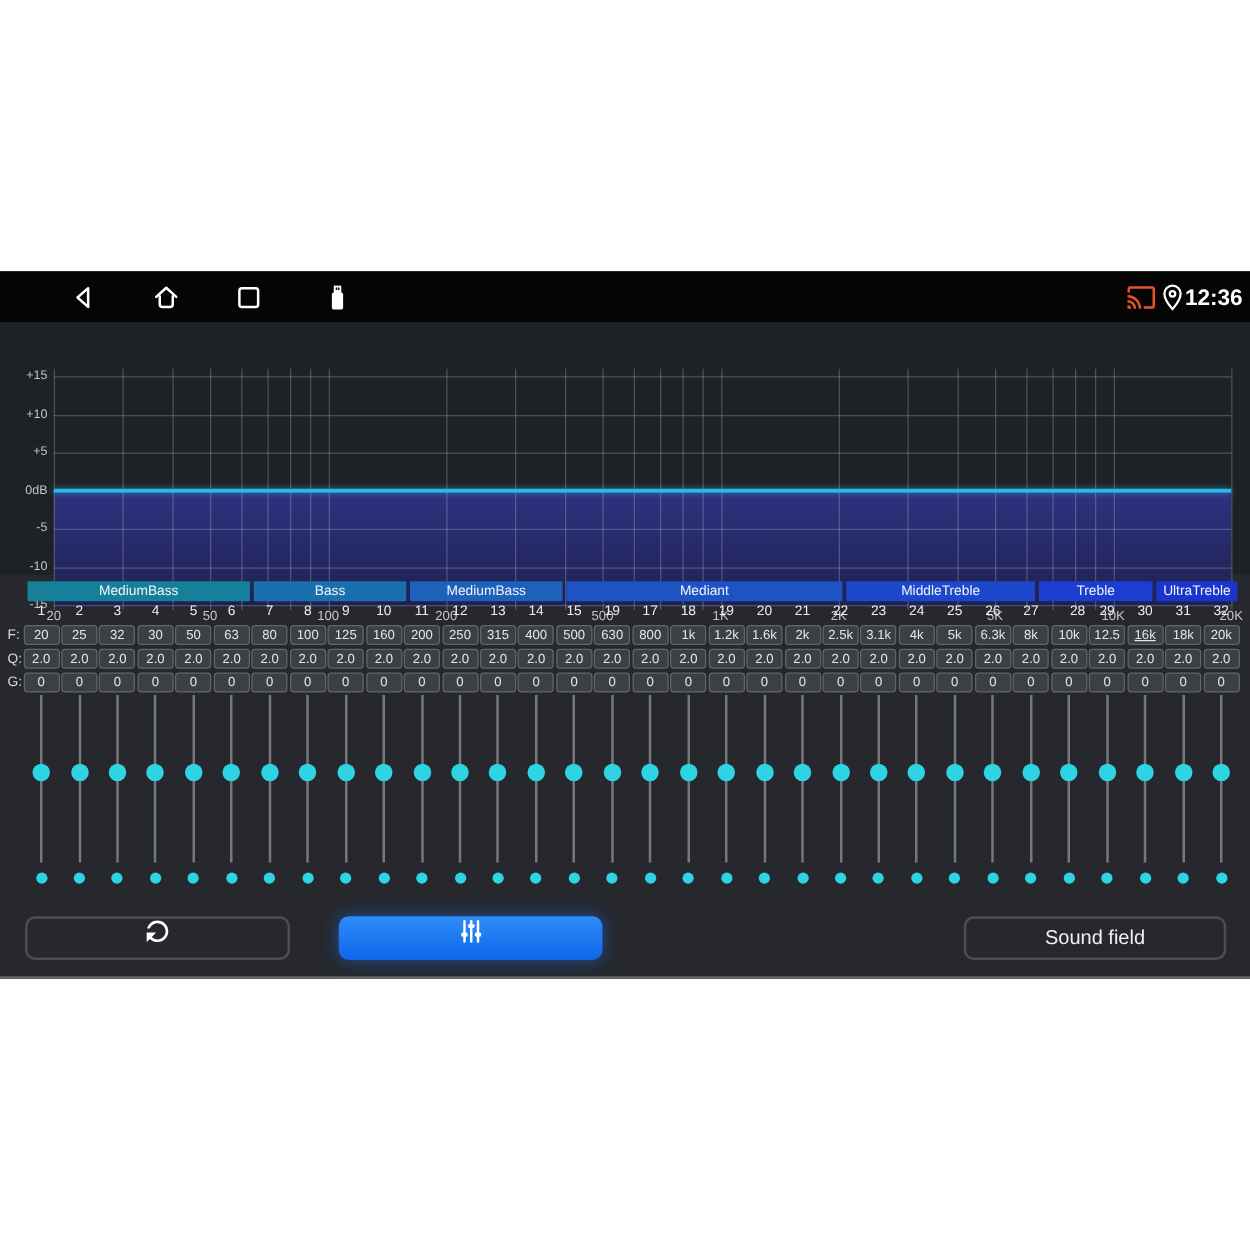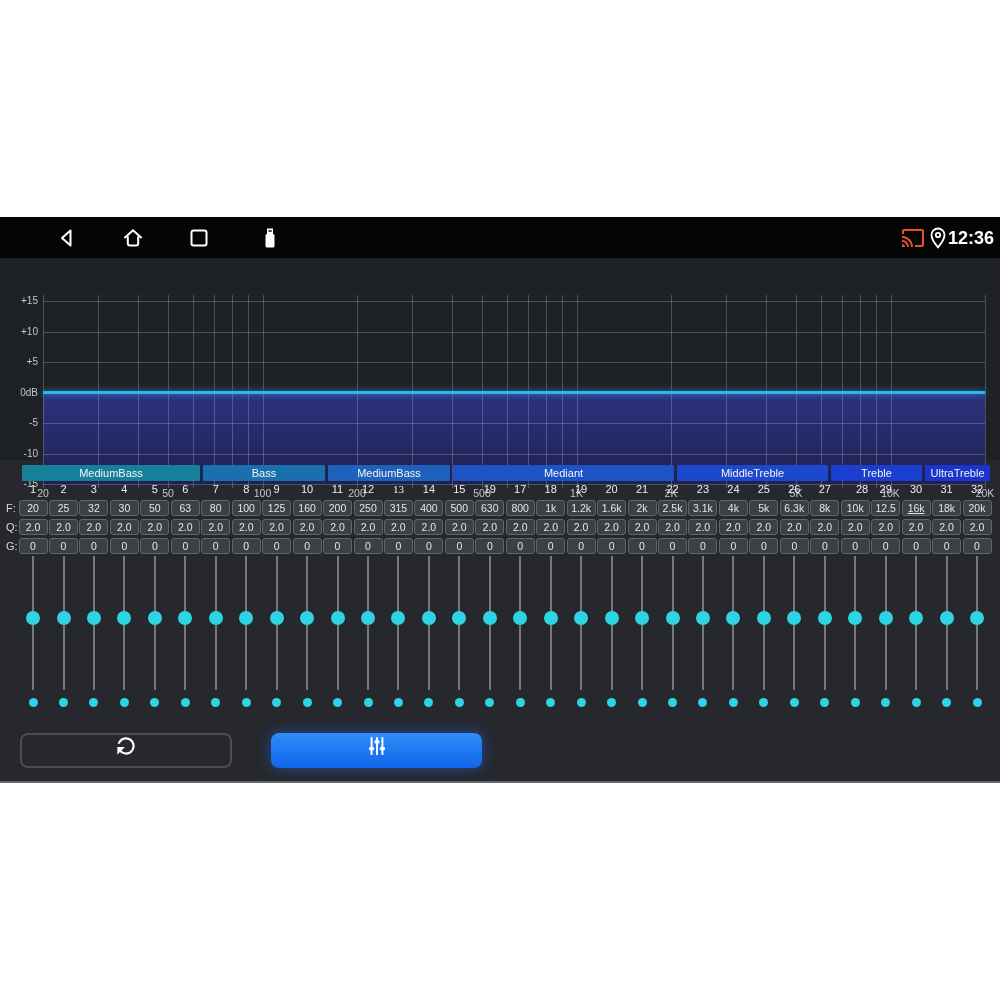--- a/index.html
+++ b/index.html
@@ -253,21 +253,21 @@
       <div class="dot" style="left: 333px; background: rgb(47, 212, 228);"></div>
       <div class="chnum" style="left: 355px; width: 26px;">12</div>
       <div class="valbox" style="left: 353.5px; top: 283px;">250</div>
       <div class="valbox" style="left: 353.5px; top: 302px;">2.0</div>
       <div class="valbox" style="left: 353.5px; top: 321px;">0</div>
       <div class="slider" style="left: 360px;">
         <div class="track"></div>
         <div class="knob" style="background: rgb(47, 212, 228);"></div>
       </div>
       <div class="dot" style="left: 363.5px; background: rgb(47, 212, 228);"></div>
-      <div class="chnum" style="left: 385.4px; width: 26px; font-family: Liberation Serif, serif;">13</div>
+      <div class="chnum" style="left: 385.4px; width: 26px;">13</div>
       <div class="valbox" style="left: 383.9px; top: 283px;">315</div>
       <div class="valbox" style="left: 383.9px; top: 302px;">2.0</div>
       <div class="valbox" style="left: 383.9px; top: 321px;">0</div>
       <div class="slider" style="left: 390.4px;">
         <div class="track"></div>
         <div class="knob" style="background: rgb(47, 212, 228);"></div>
       </div>
       <div class="dot" style="left: 393.9px; background: rgb(47, 212, 228);"></div>
       <div class="chnum" style="left: 415.9px; width: 26px; text-align: center;">14</div>
       <div class="valbox" style="left: 414.4px; top: 283px;">400</div>
@@ -460,14 +460,17 @@
             <line x1="17" y1="4.5" x2="17" y2="19.5"></line>
         </g>
         <g fill="#ffffff">
           <rect x="4.6" y="13" width="4.8" height="3" rx="1.2"></rect>
             <rect x="9.6" y="6.6" width="4.8" height="3" rx="1.2"></rect>
             <rect x="14.6" y="13" width="4.8" height="3" rx="1.2"></rect>
         </g>
       </svg>
     </span>
   </div>
+  <div class="btn" id="btn-sound">
+    <span>Sound field</span>
+  </div>
 
 </div>
 
 </body></html>

